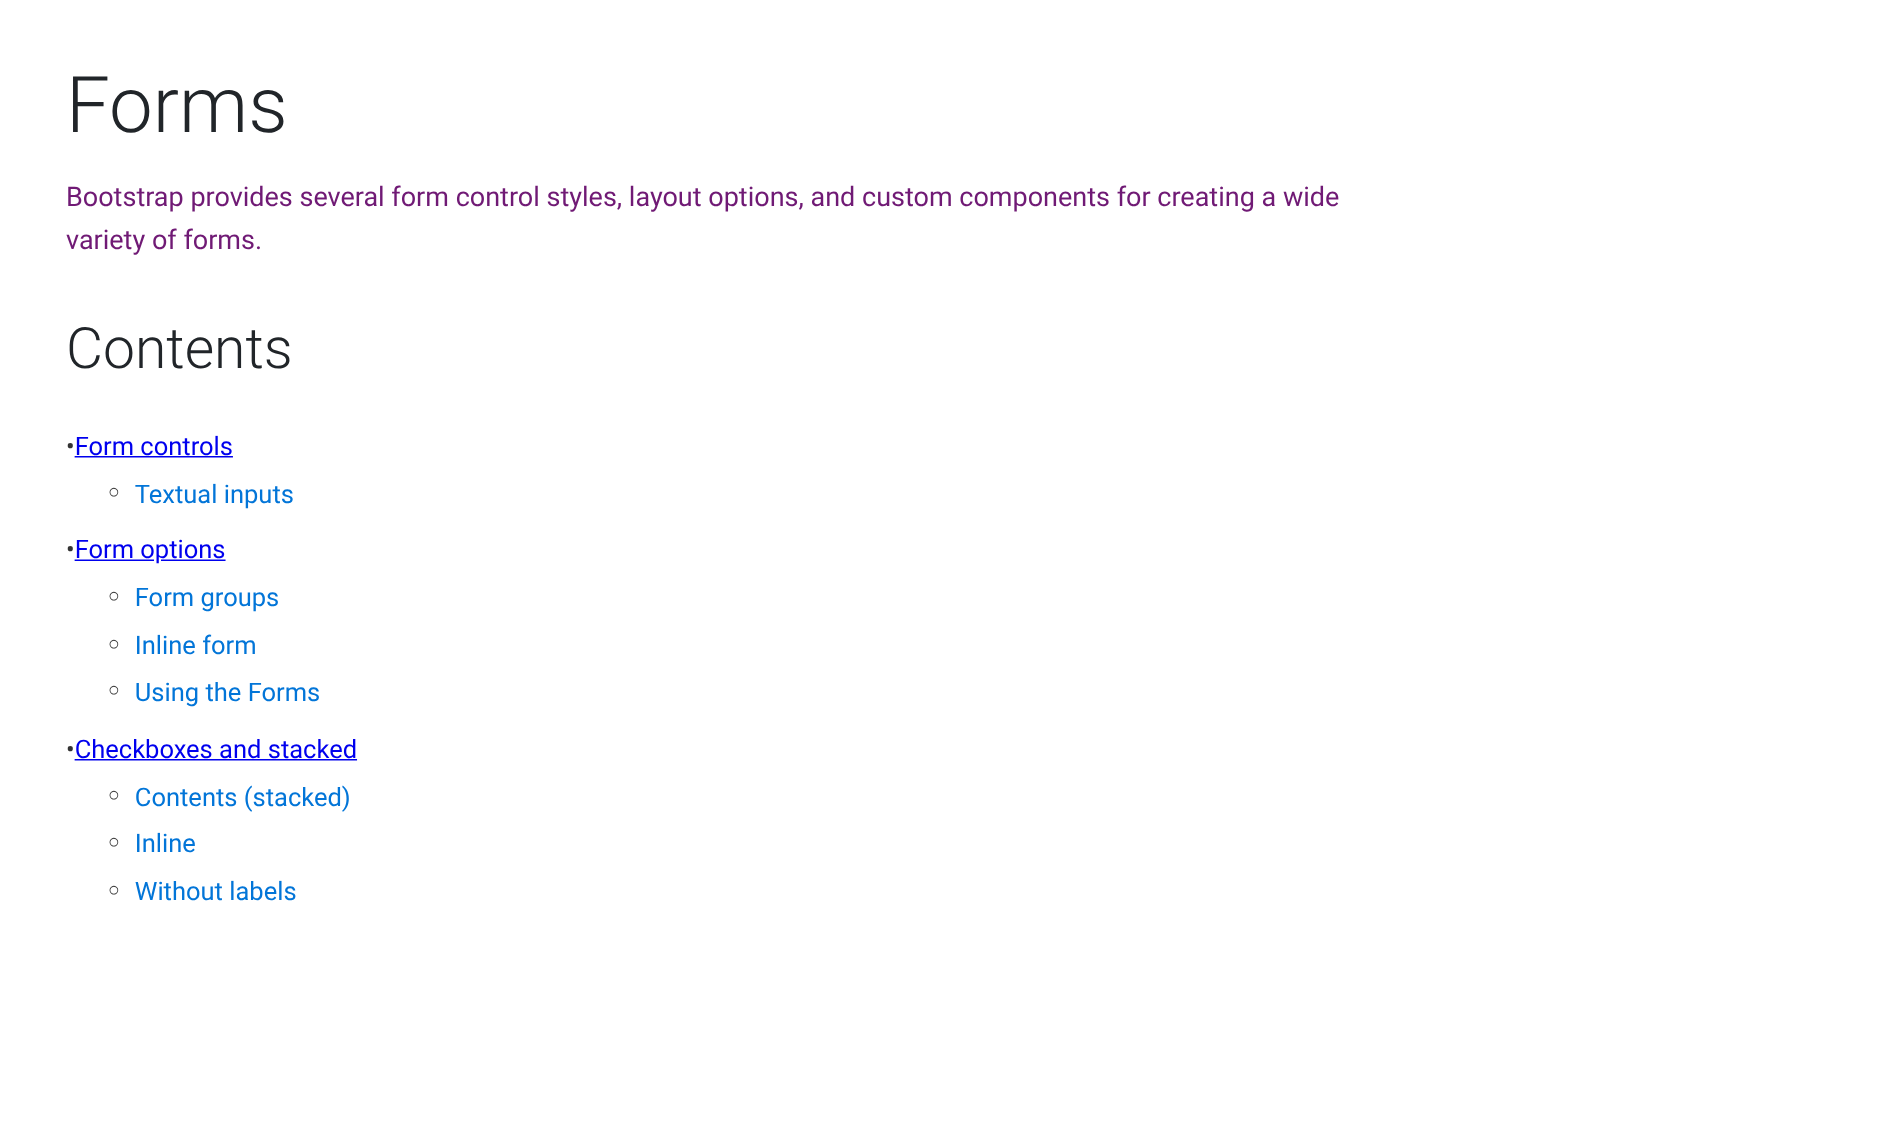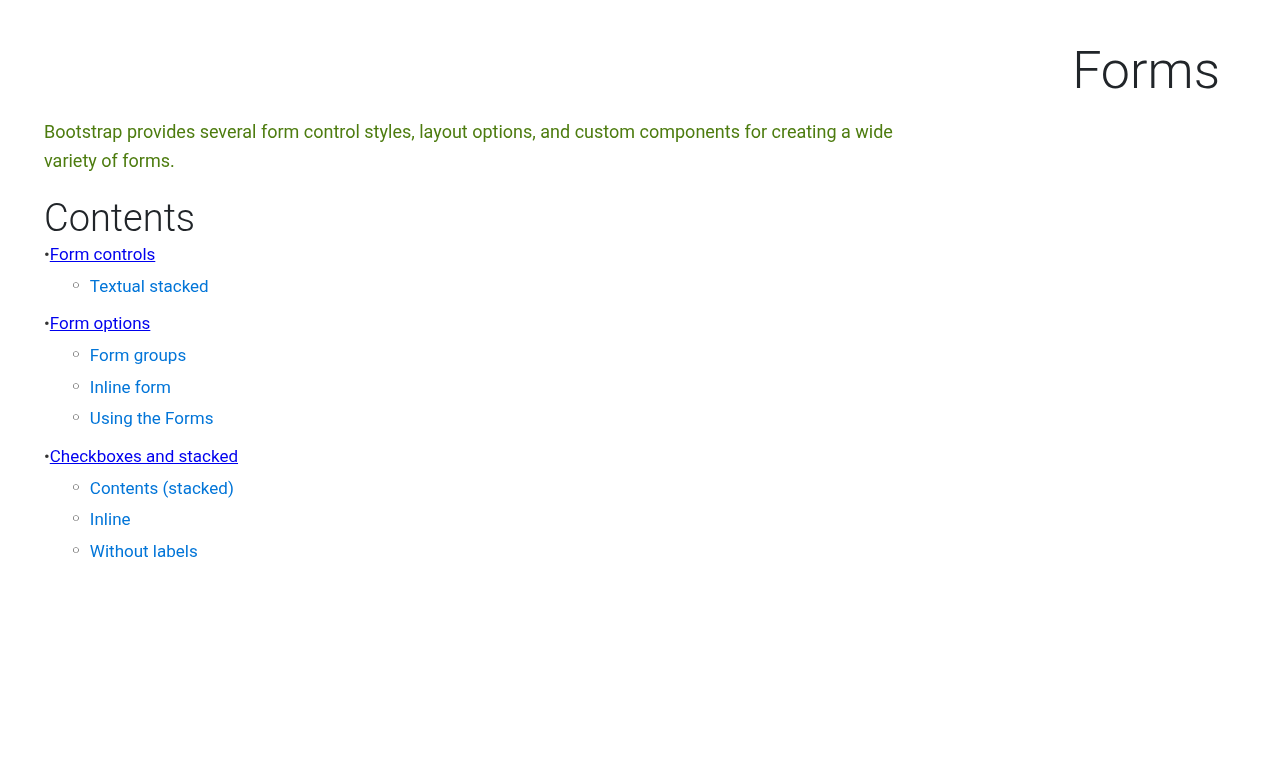--- a/index.html
+++ b/index.html
@@ -16,36 +16,35 @@
       width: 1264px;
       min-height: 765px;
     }
 
     .page-title {
       font-size: 52px;
       font-weight: 300;
       color: #212529;
       margin-bottom: 16px;
       line-height: 1.2;
-      text-align: right;
     }
 
     .page-description {
       font-size: 18px;
-      color: #4d7c0f;
+      color: #701a75;
       line-height: 1.6;
-      margin-bottom: 20px;
+      margin-bottom: 35px;
       max-width: 900px;
     }
 
     .contents-title {
       font-size: 38px;
       font-weight: 300;
       color: #212529;
-      margin-bottom: 4px;
+      margin-bottom: 33px;
     }
 
     .contents-list {
       list-style: none;
       padding: 0;
     }
 
     .contents-list > li {
       display: flex;
       align-items: flex-start;
@@ -108,21 +107,21 @@
 
   <li class="list-item-with-children">
     <div class="item-header">
       <span class="bullet">•</span>
       <a href="#form-controls">Form controls</a>
     </div>
     <div class="sub-list-wrapper">
       <ul class="sub-list">
         <li>
           <span class="sub-bullet">○</span>
-          <a href="#textual-inputs">Textual stacked</a>
+          <a href="#textual-inputs">Textual inputs</a>
         </li>
       </ul>
     </div>
   </li>
 
   <li class="list-item-with-children">
     <div class="item-header">
       <span class="bullet">•</span>
       <a href="#form-layouts">Form options</a>
     </div>

